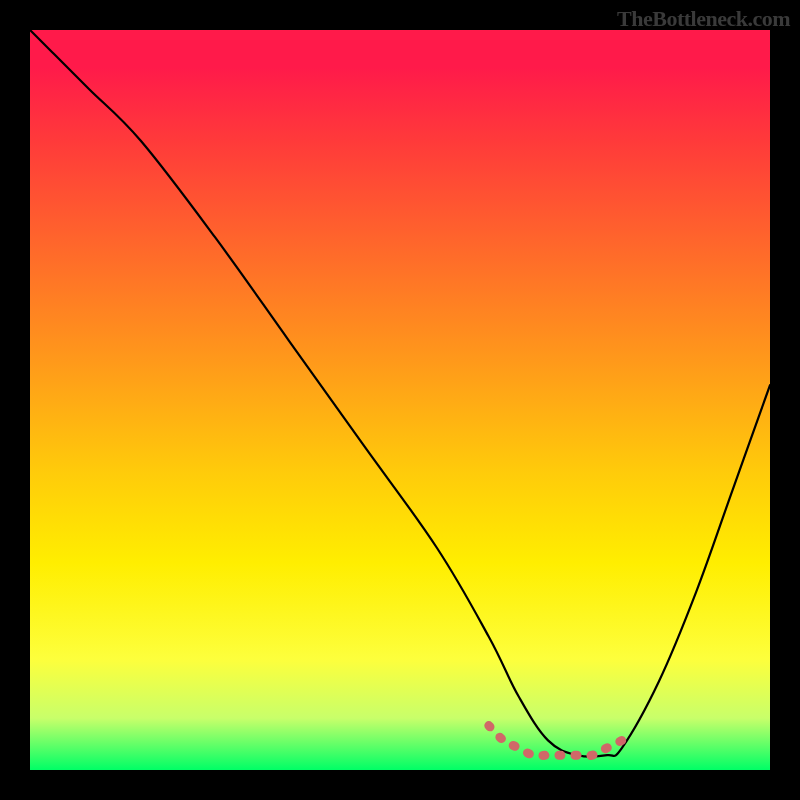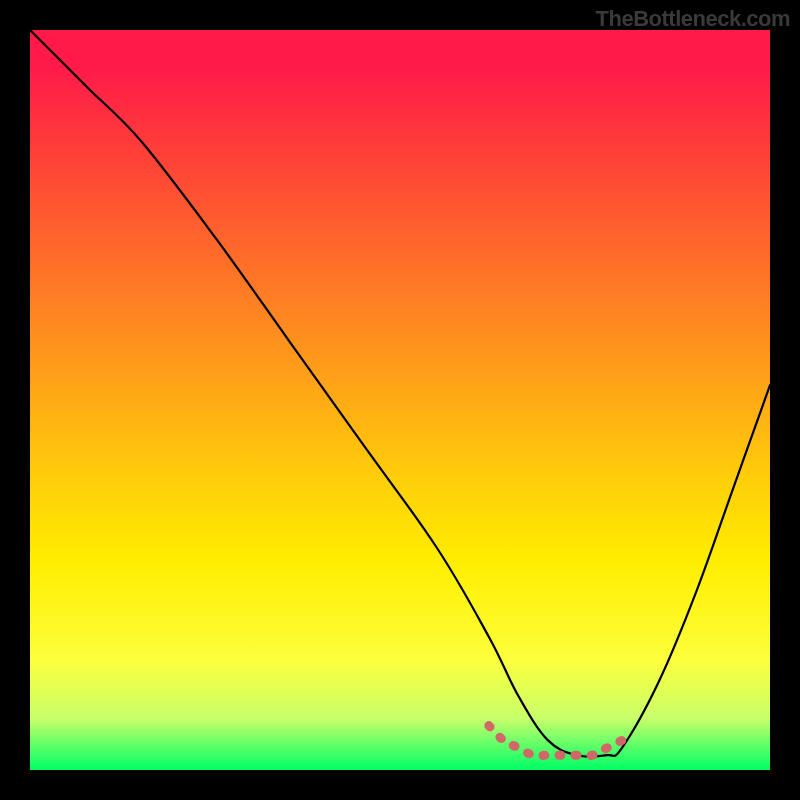--- a/index.html
+++ b/index.html
@@ -39,21 +39,21 @@
       #ffee00 72%,
       #fdff3c 85%,
       #c8ff6a 93%,
       #00ff66 100%);
   }
   .attribution {
     position: absolute;
     top: 6px;
     right: 10px;
     color: #3a3a3a;
-    font-family: Liberation Sans, sans-serif;
+    font-family: Liberation Serif, serif;
     font-size: 22px;
     font-weight: bold;
     letter-spacing: -0.5px;
   }
   svg.curve {
     position: absolute;
     left: 0;
     top: 0;
     width: 740px;
     height: 740px;

